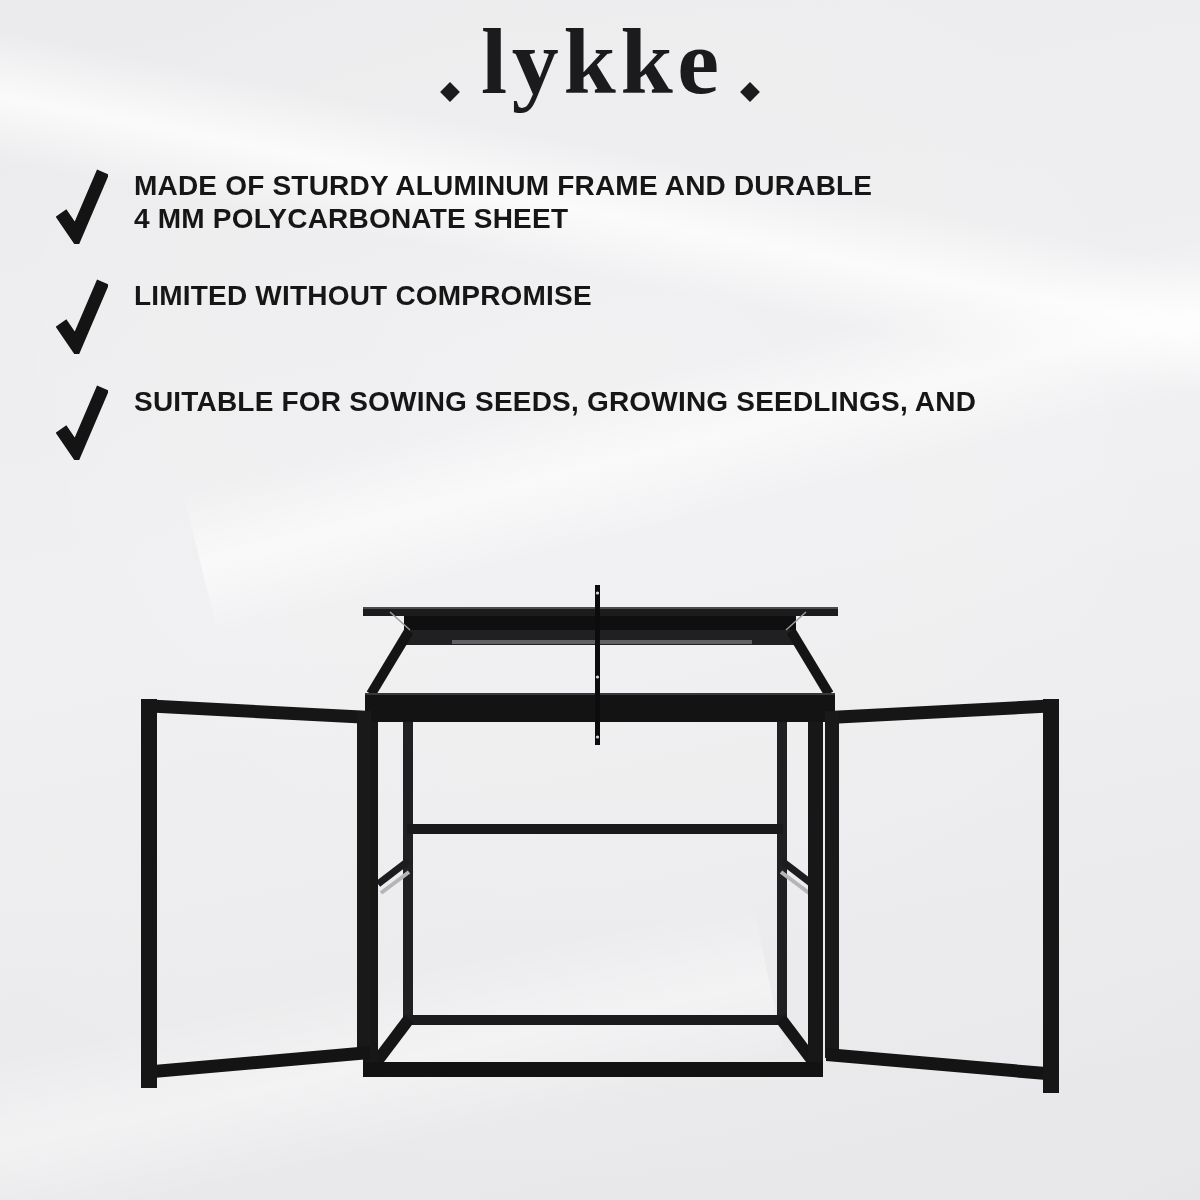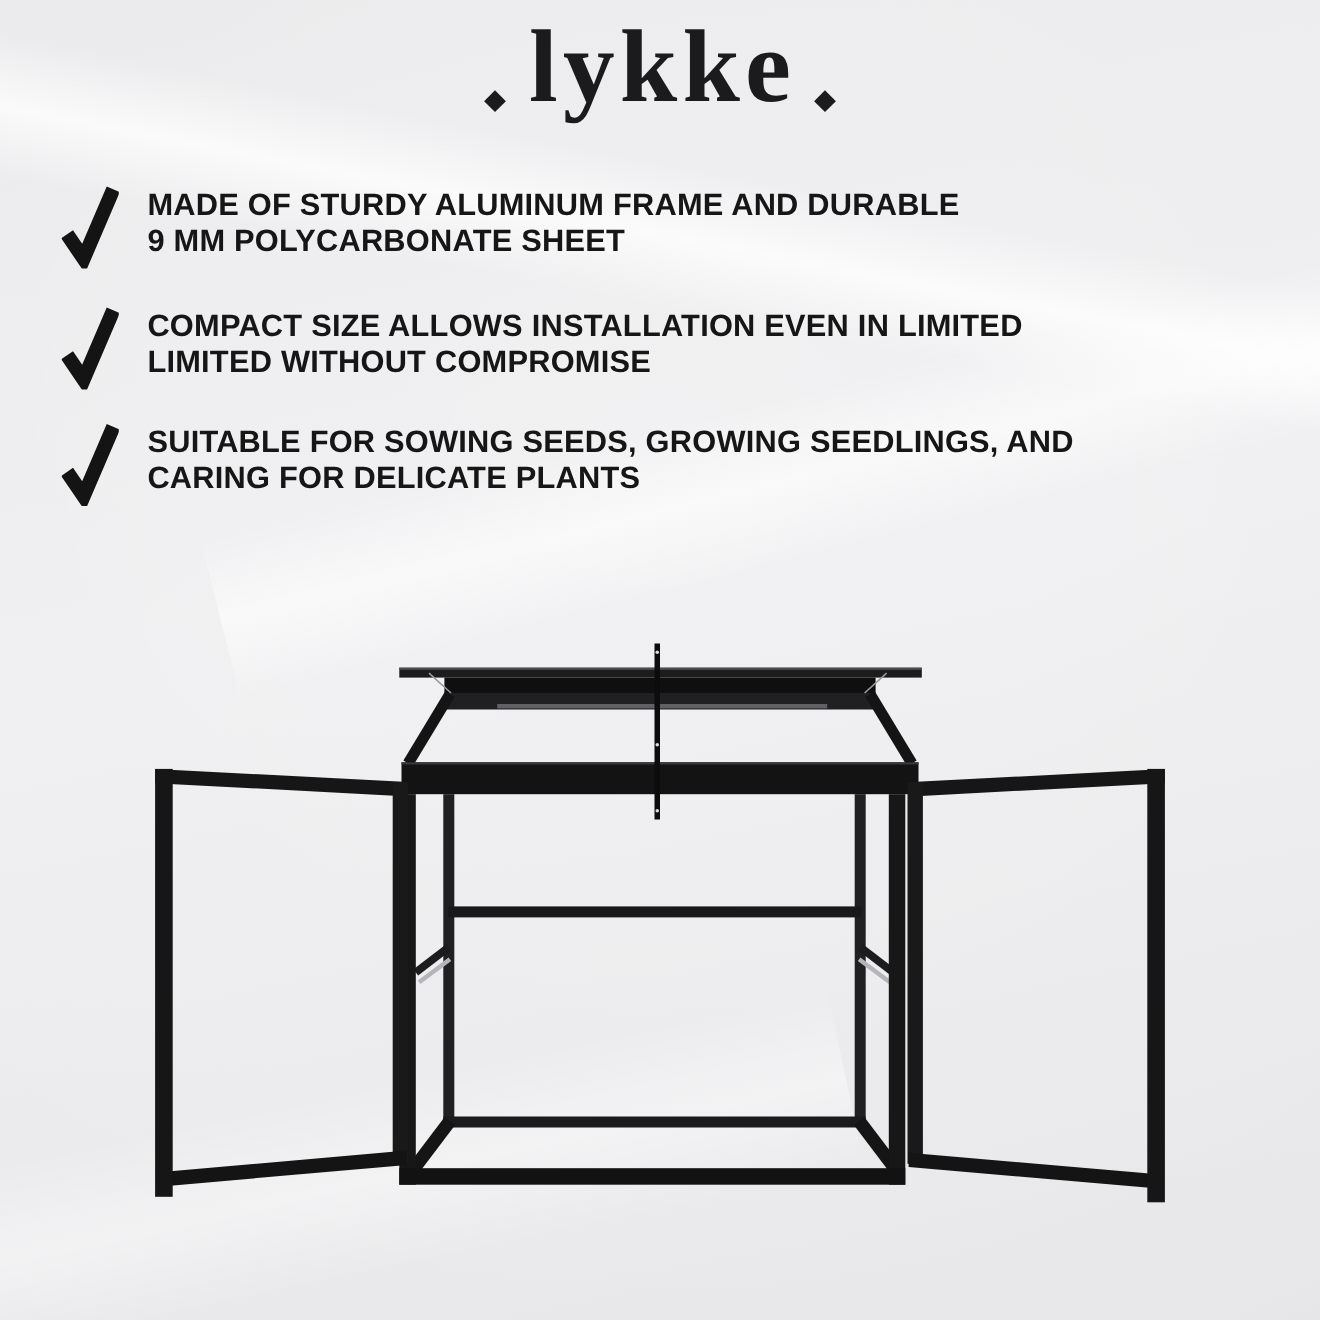--- a/index.html
+++ b/index.html
@@ -58,41 +58,39 @@
     <span class="word">lykke</span>
     <span class="diamond"></span>
   </div>
 
   <div class="feature f1">
     <svg class="check" viewBox="0 0 52 78" aria-hidden="true">
       <path d="M5 47 L20 69 L47 6" fill="none" stroke="#141414" stroke-width="13"></path>
     </svg>
     <div class="ftext">
       <span class="fline">MADE OF STURDY ALUMINUM FRAME AND DURABLE</span>
-      <span class="fline">9 MM POLYCARBONATE SHEET</span>
+      <span class="fline">4 MM POLYCARBONATE SHEET</span>
     </div>
   </div>
 
   <div class="feature f2">
     <svg class="check" viewBox="0 0 52 78" aria-hidden="true">
       <path d="M5 47 L20 69 L47 6" fill="none" stroke="#141414" stroke-width="13"></path>
     </svg>
     <div class="ftext">
-      <span class="fline">COMPACT SIZE ALLOWS INSTALLATION EVEN IN LIMITED</span>
       <span class="fline">LIMITED WITHOUT COMPROMISE</span>
     </div>
   </div>
 
   <div class="feature f3">
     <svg class="check" viewBox="0 0 52 78" aria-hidden="true">
       <path d="M5 47 L20 69 L47 6" fill="none" stroke="#141414" stroke-width="13"></path>
     </svg>
     <div class="ftext">
       <span class="fline">SUITABLE FOR SOWING SEEDS, GROWING SEEDLINGS, AND</span>
-      <span class="fline">CARING FOR DELICATE PLANTS</span>
     </div>
   </div>
 
   <svg class="product" viewBox="0 0 1200 1200" role="img" aria-label="Black aluminum frame mini greenhouse, roof vent lid propped open on a rod, two transparent doors swung wide open">
 
     <g>
       <rect x="363" y="607" width="475" height="9" fill="#1c1c1c"></rect>
       <rect x="363" y="607" width="475" height="2" fill="#4b4b4f"></rect>
       <rect x="404" y="616" width="392" height="16" fill="#0f0f0f"></rect>
       <rect x="404" y="630" width="392" height="15" fill="#202022"></rect>

